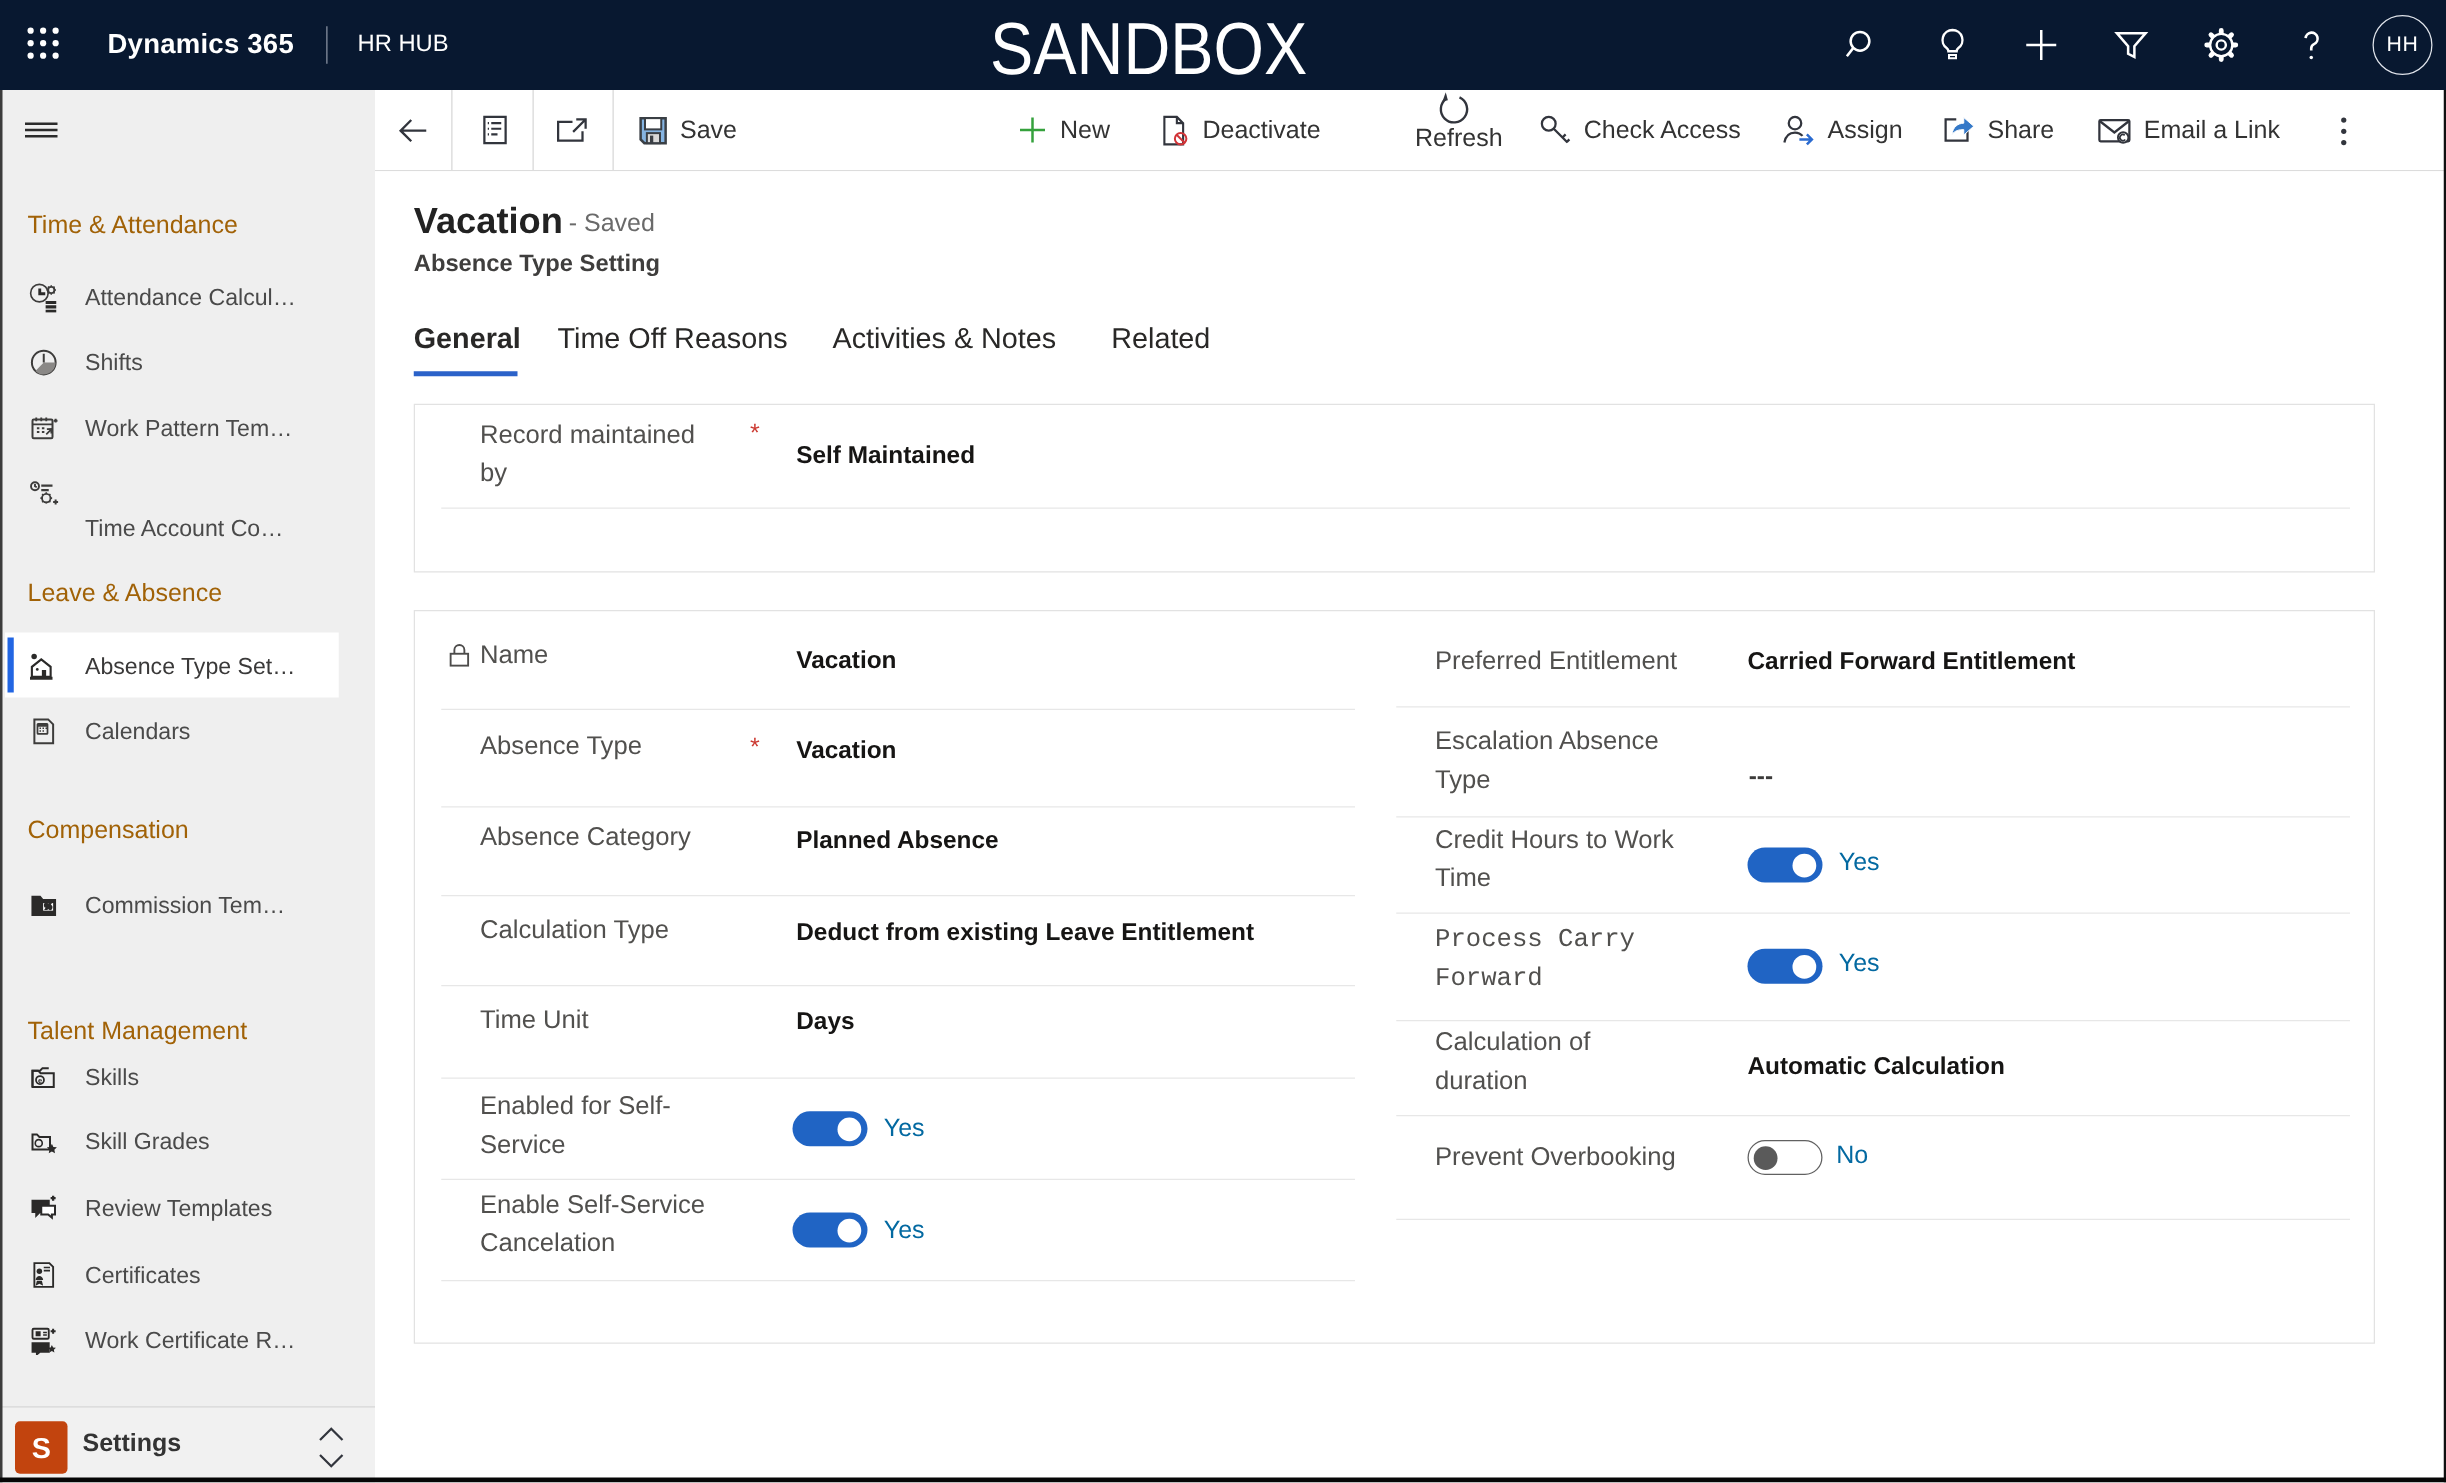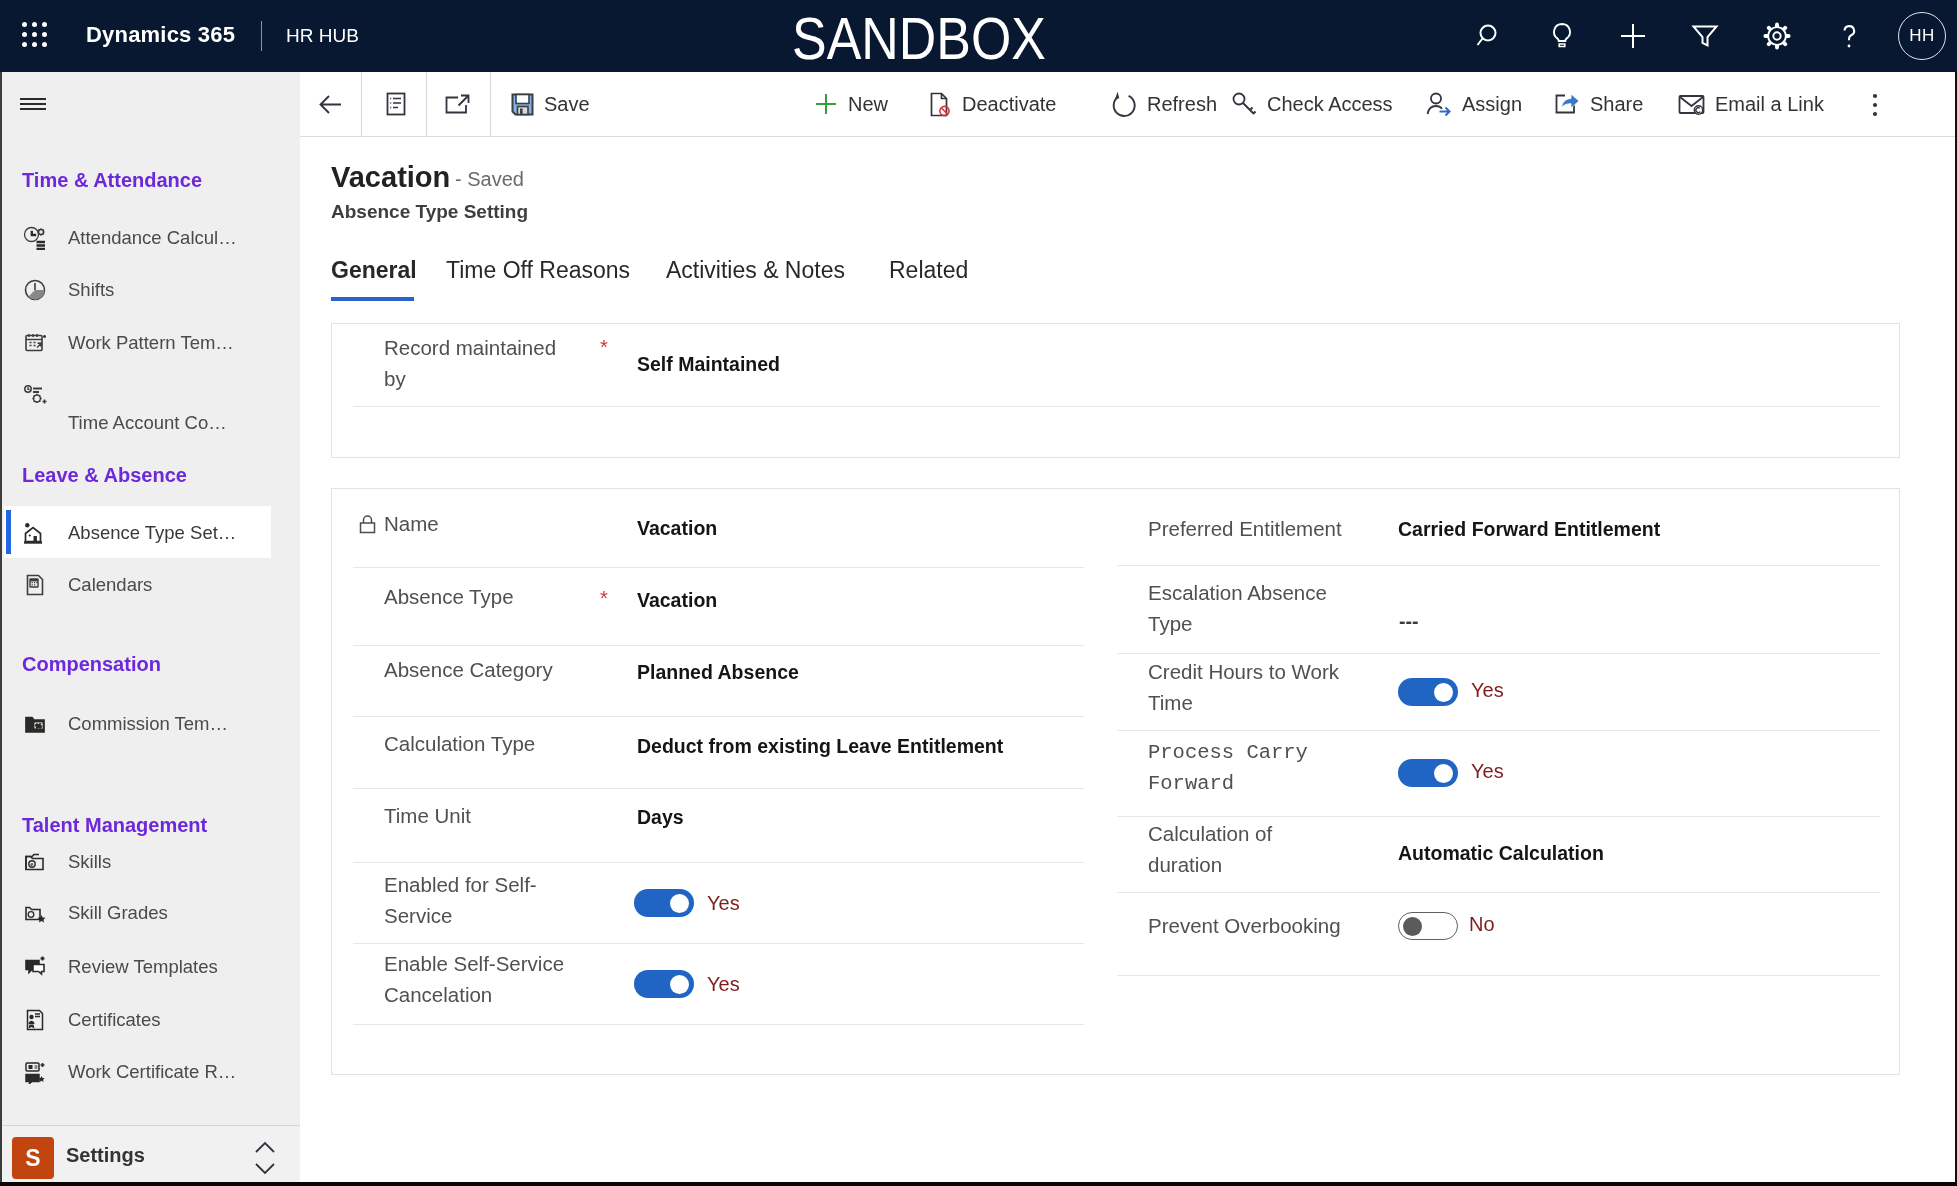--- a/index.html
+++ b/index.html
@@ -14,21 +14,21 @@
   #navsep { position:absolute; left:261px; top:21px; width:1px; height:30px; background:#8a93a3; }
   #hrhub { position:absolute; left:286px; top:25px; font-size:19px; color:#fff; }
   #sandbox { position:absolute; left:792px; top:5px; font-size:59px; color:#fff; transform:scaleX(0.88); transform-origin:left top; letter-spacing:0px; }
   .nicon { position:absolute; top:21px; width:30px; height:30px; }
   #hh { position:absolute; left:1898px; top:12px; width:48px; height:48px; border-radius:50%; border:1.6px solid #dfe3ea; color:#fff; font-size:17px; text-align:center; line-height:46px; letter-spacing:0.5px; }
 
   
   #sidebar { position:absolute; left:0; top:72px; width:300px; height:1114px; background:#efefef; }
   #hamb { position:absolute; left:20px; top:26px; width:26px; height:12px; }
   #hamb span { position:absolute; left:0; width:26px; height:2px; background:#2b2b2b; }
-  .shead { position:absolute; left:22px; font-size:20px; font-weight:bold; color:#6d28d9; }
+  .shead { position:absolute; left:22px; font-size:20px; font-weight:normal; color:#a16207; }
   .sitem { position:absolute; left:68px; font-size:18.5px; color:#4a4a4a; white-space:nowrap; }
   .sicon { position:absolute; left:23px; width:24px; height:24px; color:#3d3c3b; }
   #selrow { position:absolute; left:4px; top:434px; width:267px; height:52px; background:#fff; }
   #selbar { position:absolute; left:6px; top:438px; width:5px; height:44px; background:#2266e3; }
   #setrow { position:absolute; left:0; top:1053px; width:300px; height:61px; background:#f1f1f1; border-top:1px solid #d6d6d6; }
   #sbox { position:absolute; left:12px; top:11px; width:42px; height:42px; border-radius:4px; background:#c2440e; color:#fff; font-weight:bold; font-size:23px; text-align:center; line-height:42px; }
   #setlbl { position:absolute; left:66px; top:18px; font-size:20px; font-weight:bold; color:#333; }
 
   
   #cmdbar { position:absolute; left:300px; top:72px; width:1657px; height:65px; background:#fff; border-bottom:1px solid #dcdcdc; }
@@ -48,21 +48,21 @@
   .flabel { position:absolute; font-size:20.5px; color:#51504e; line-height:31px; white-space:nowrap; }
   .fvalue { position:absolute; font-size:19.5px; font-weight:bold; color:#161514; white-space:nowrap; }
   .req { color:#cc3a32; font-size:20px; }
   .rowline { position:absolute; height:1px; background:#e7e7e7; }
 
   .toggle { position:absolute; width:60px; height:28px; border-radius:14px; }
   .ton { background:#2064c4; }
   .ton i { position:absolute; right:5px; top:4.5px; width:19px; height:19px; border-radius:50%; background:#fff; }
   .toff { background:#fff; border:1.6px solid #616161; }
   .toff i { position:absolute; left:4px; top:3.5px; width:19px; height:19px; border-radius:50%; background:#5a5a5a; }
-  .tlbl { position:absolute; font-size:20px; color:#7f1d1d; }
+  .tlbl { position:absolute; font-size:20px; color:#0369a1; }
 
   
   #bleft { position:absolute; left:0; top:72px; width:2px; height:1114px; background:#3c3c3c; }
   #bright { position:absolute; left:1955px; top:72px; width:2px; height:1114px; background:#101010; }
   #bbot { position:absolute; left:0; top:1182px; width:1957px; height:4px; background:#060606; }
 </style>
 </head>
 <body>
 
 <div id="topnav">
@@ -281,21 +281,21 @@
   <div class="cbtn" style="left:626px;">
     <svg width="27" height="27" viewBox="0 0 27 27" fill="none">
       <path d="M5.5 2.5h10l5 5v17h-15z" stroke="#32353d" stroke-width="1.7"></path>
       <path d="M15.5 2.5v5h5" stroke="#32353d" stroke-width="1.7"></path>
       <circle cx="18.5" cy="20" r="4.6" stroke="#d13438" stroke-width="1.6"></circle>
       <path d="M15.3 16.8l6.4 6.4" stroke="#d13438" stroke-width="1.6"></path>
     </svg>
     <span>Deactivate</span>
   </div>
 
-  <div class="cbtn" style="left:810px;">
+  <div class="cbtn" style="left:832px;flex-direction:column;">
     <svg width="28" height="28" viewBox="0 0 28 28" fill="none" stroke="#32353d" stroke-width="1.9">
       <path d="M18.6 5.9 A10.5 10.5 0 1 1 8.2 6.8"></path>
       <path d="M9.3 8.2 L5.0 8.9 L7.6 1.7" fill="#32353d" stroke="none"></path>
     </svg>
     <span>Refresh</span>
   </div>
 
   <div class="cbtn" style="left:930px;">
     <svg width="28" height="28" viewBox="0 0 28 28" fill="none" stroke="#32353d" stroke-width="1.8">
       <circle cx="9" cy="9" r="5.5"></circle>

